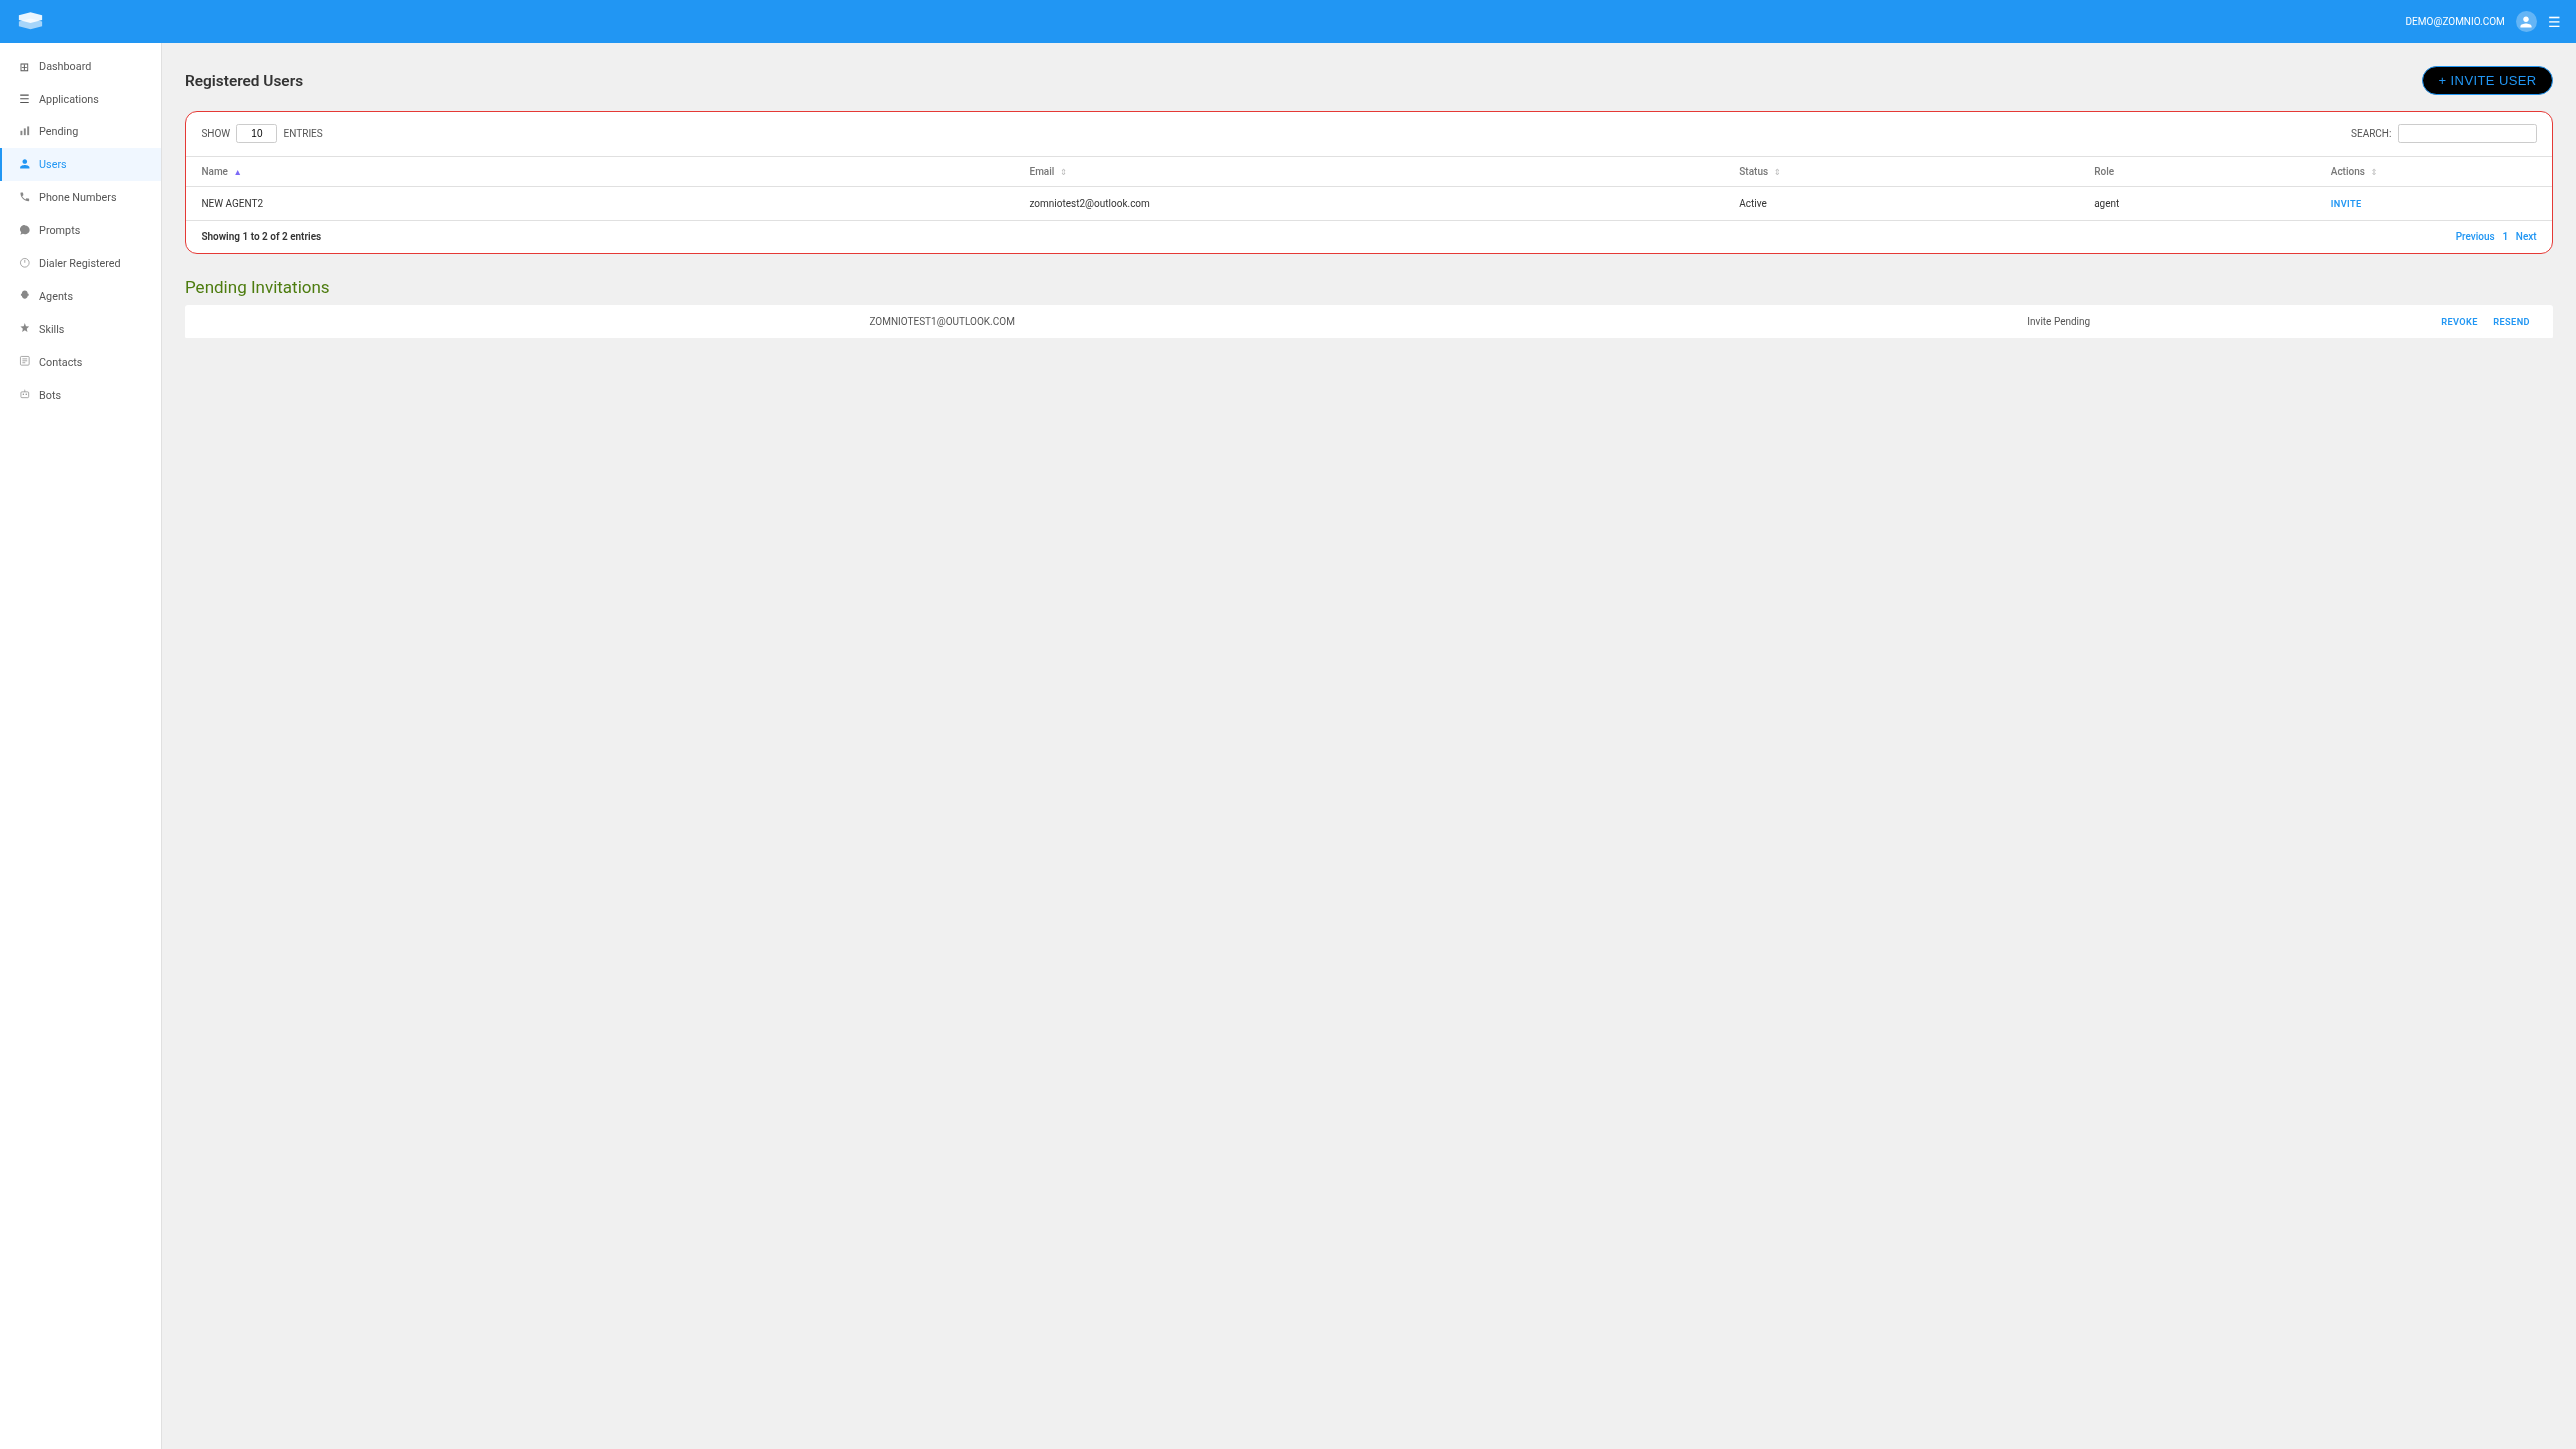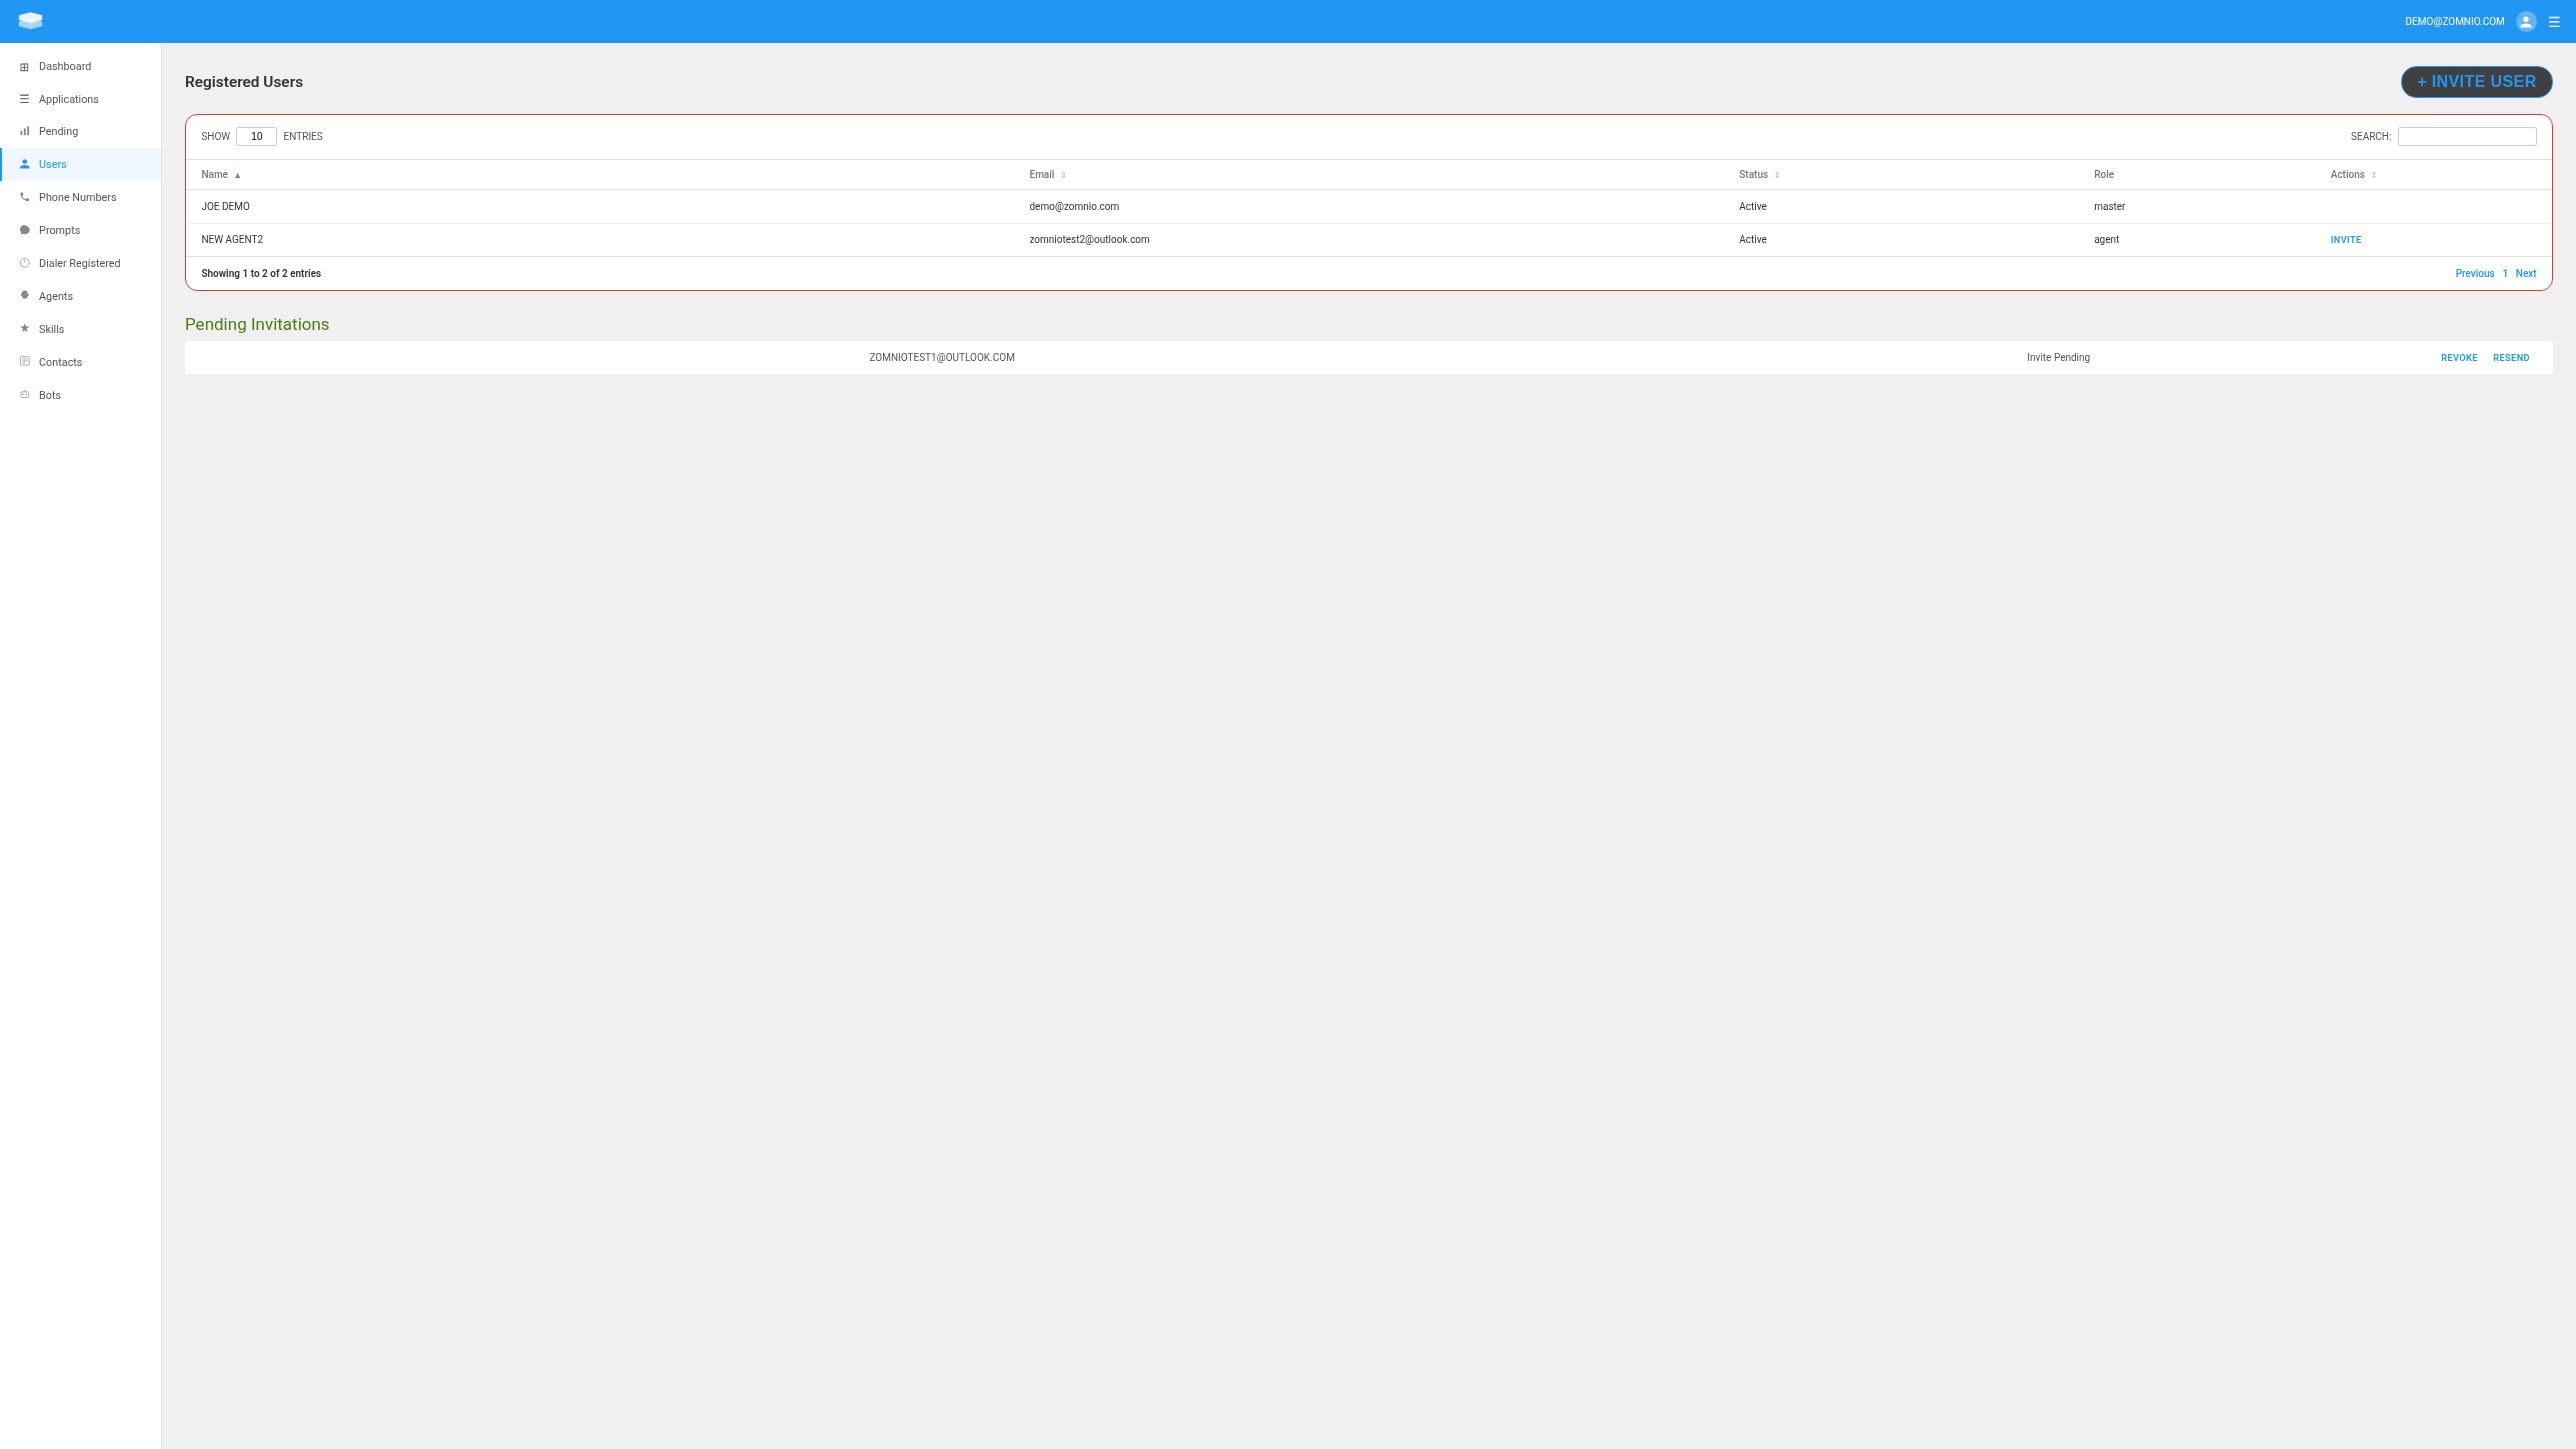--- a/index.html
+++ b/index.html
@@ -98,27 +98,27 @@
       align-items: center;
       justify-content: space-between;
       margin-bottom: 15.4px;
     }
     .page-title {
       font-size: 15.4px;
       font-weight: 600;
       color: #333;
     }
     .invite-btn {
-      background: #404040;
+      background: #000000;
       color: #2196f3;
       border: 1.5px solid #2196f3;
       border-radius: 15.4px;
       padding: 6.2px 15.4px;
-      font-size: 16px;
-      font-weight: 700;
+      font-size: 13px;
+      font-weight: 400;
       cursor: pointer;
       display: flex;
       align-items: center;
       gap: 4.6px;
       letter-spacing: 0.4px;
     }
 
     
     .table-card {
       background: white;
@@ -427,27 +427,20 @@
               <span>Role</span>
             </th>
             <th style="width:10%">
               <span>Actions</span>
               <span class="sort-icon-gray">⇕</span>
             </th>
           </tr>
         </thead>
         <tbody>
           <tr>
-            <td>JOE DEMO</td>
-            <td>demo@zomnio.com</td>
-            <td>Active</td>
-            <td>master</td>
-            <td></td>
-          </tr>
-          <tr>
             <td>NEW AGENT2</td>
             <td>zomniotest2@outlook.com</td>
             <td>Active</td>
             <td>agent</td>
             <td>
               <span class="action-link">INVITE</span>
             </td>
           </tr>
         </tbody>
       </table>

